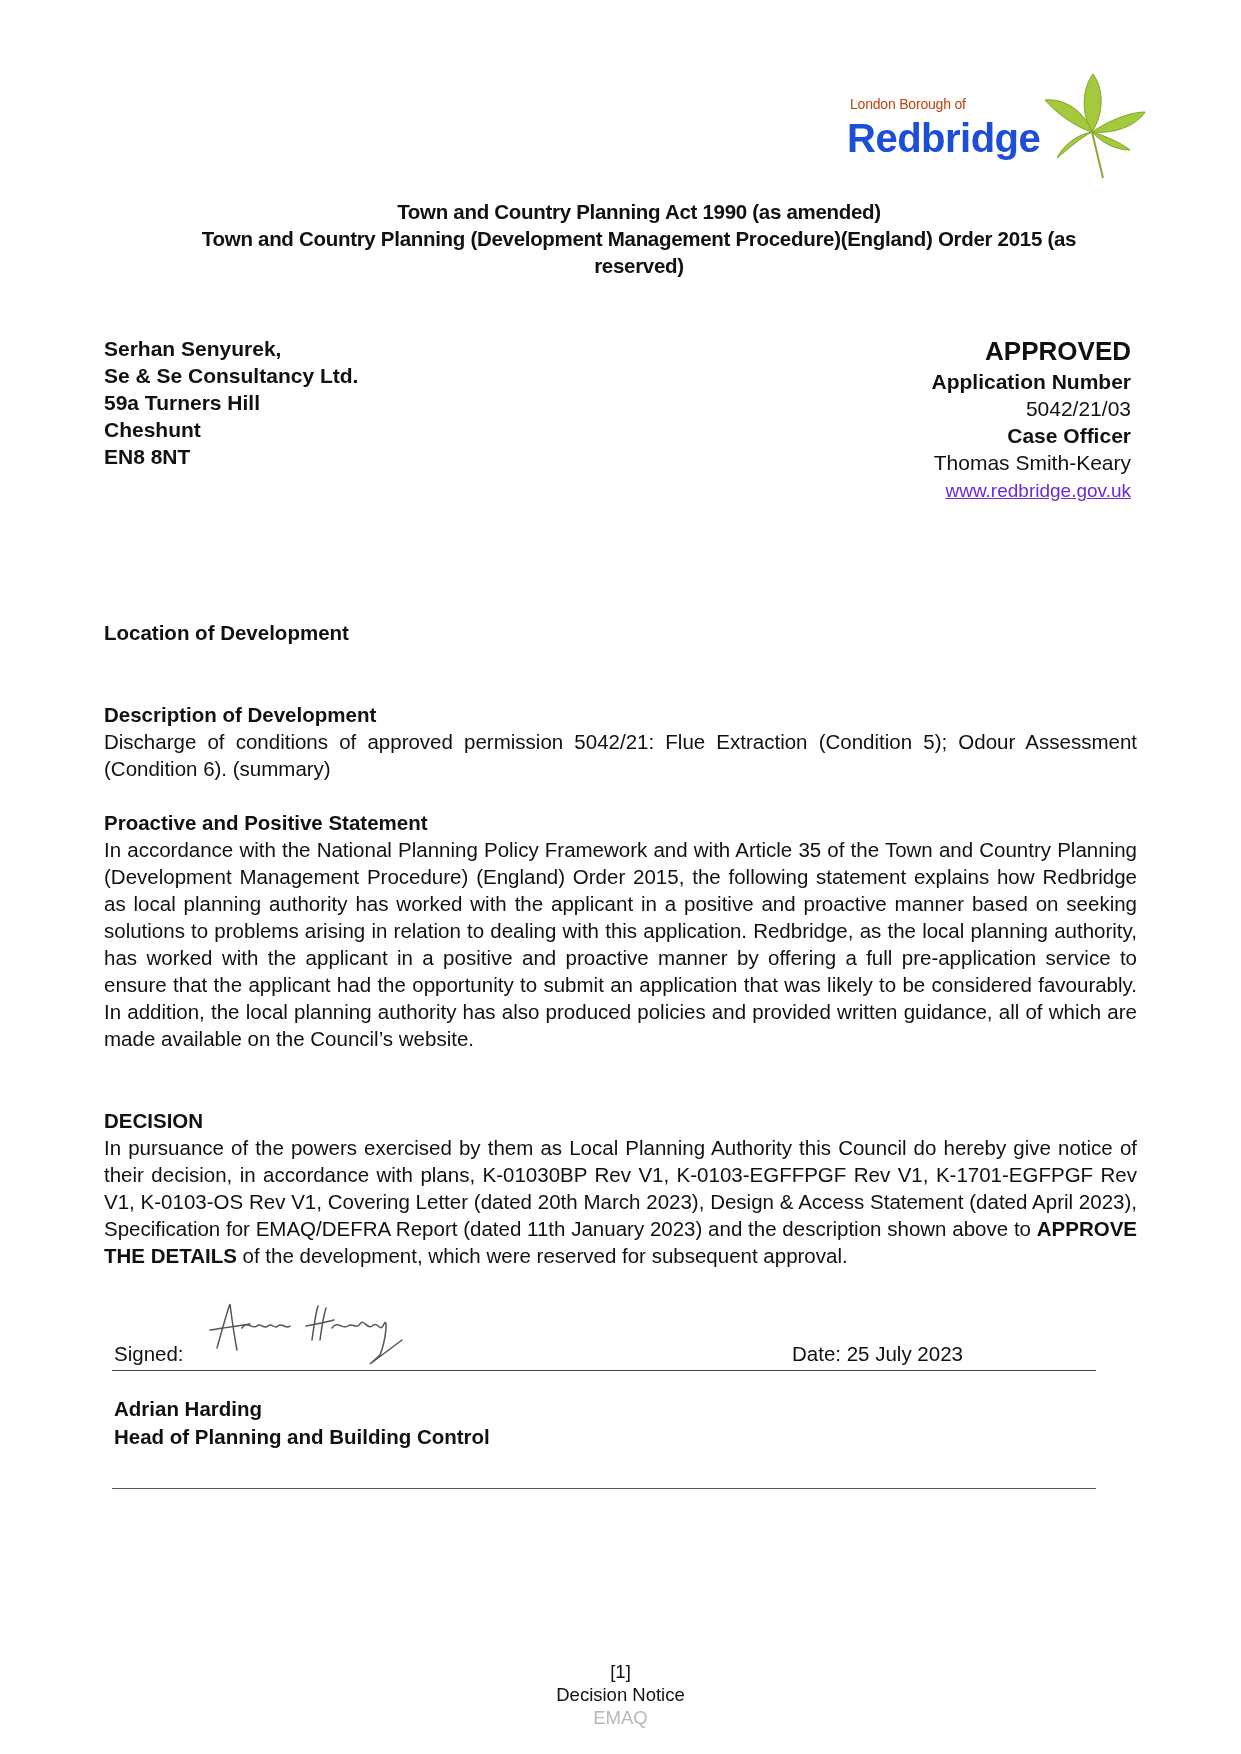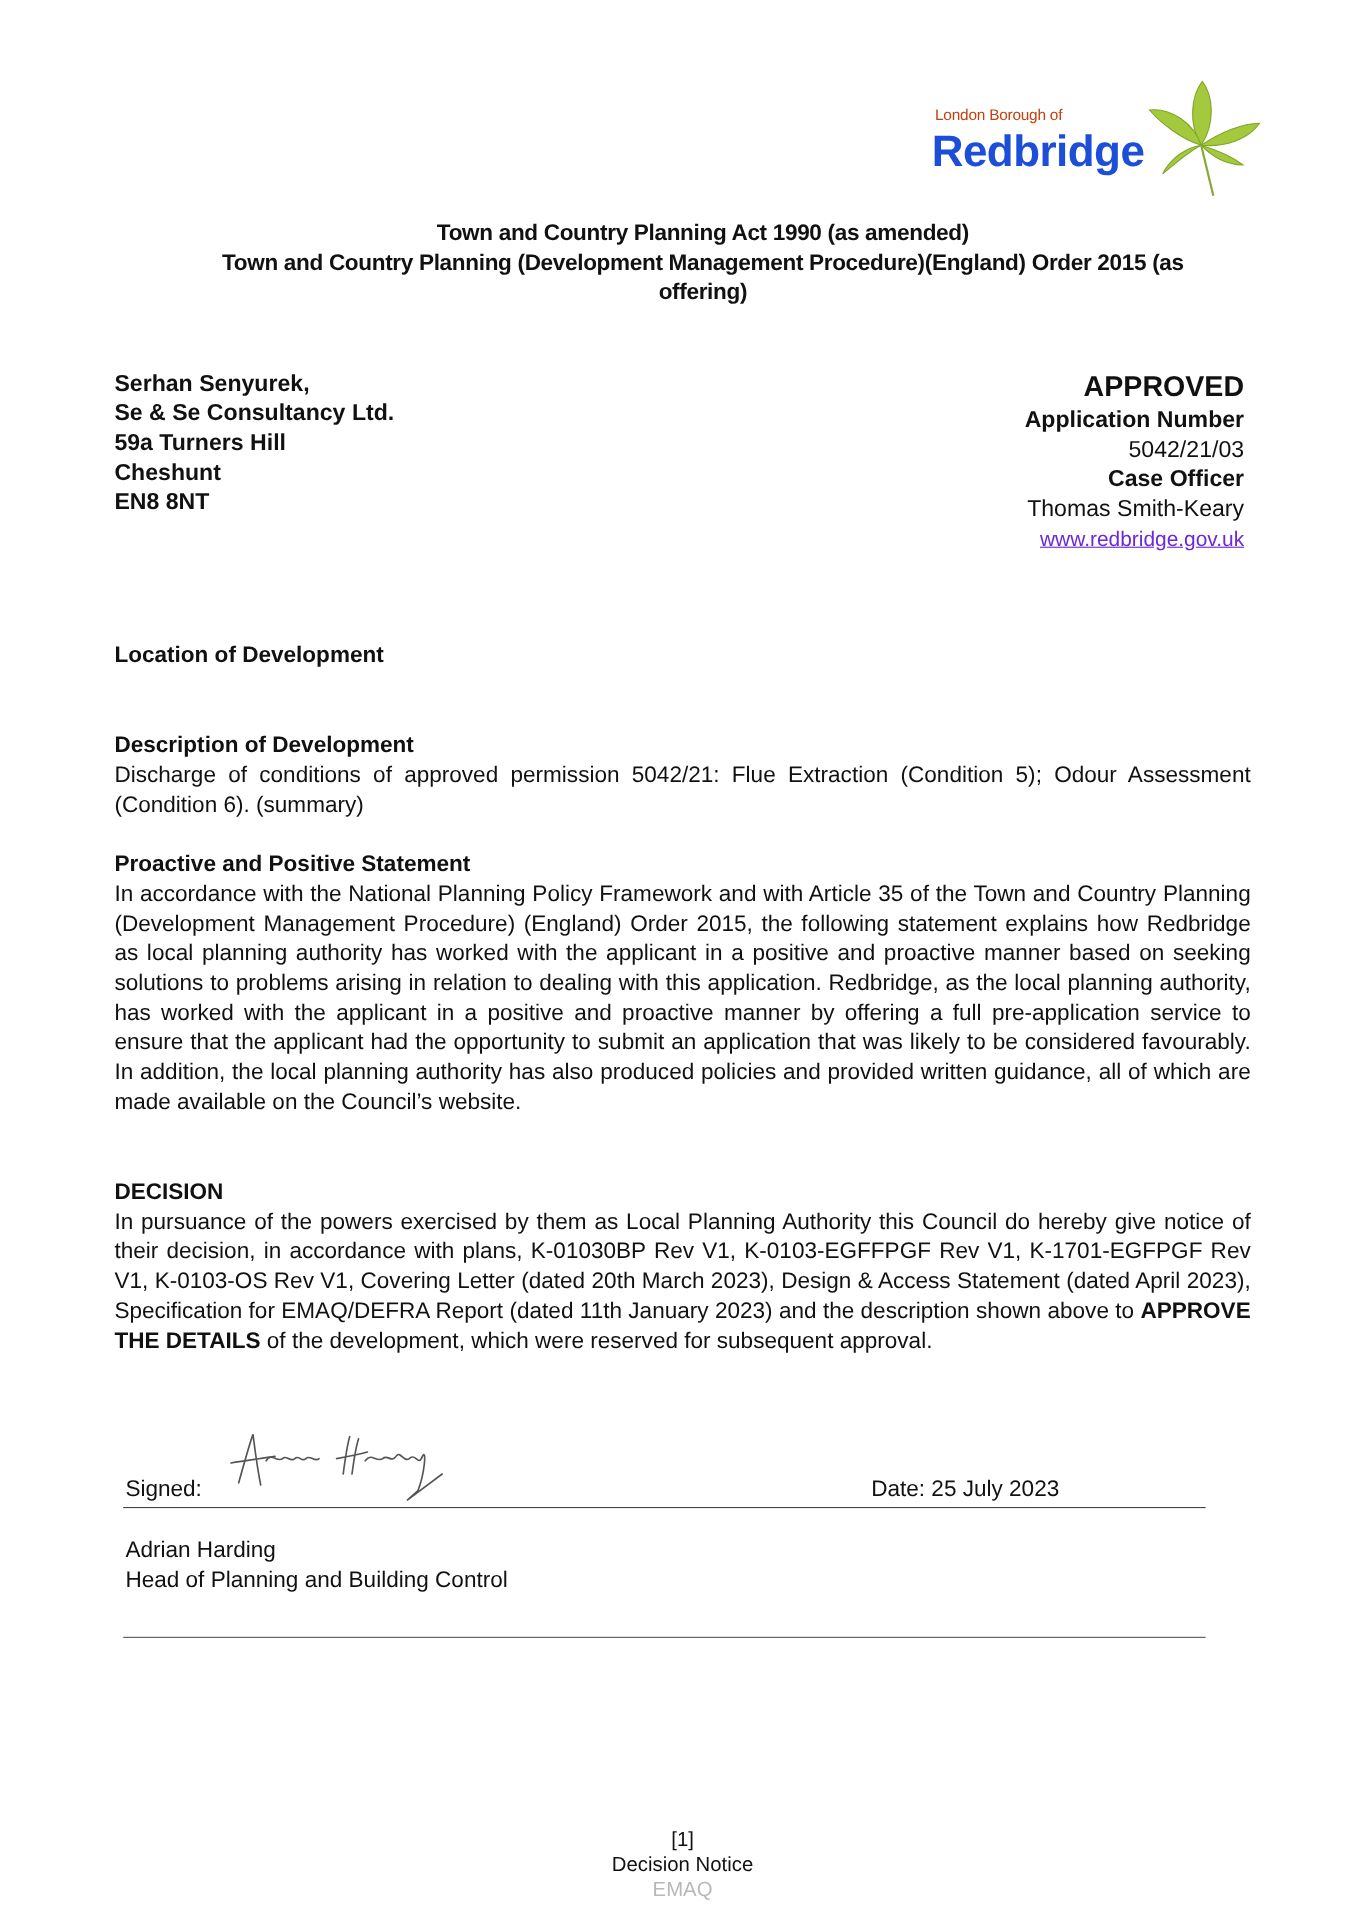--- a/index.html
+++ b/index.html
@@ -15,30 +15,30 @@
   .acts { position: absolute; right: 102px; top: 198px; width: 1000px; text-align: center;
     font-weight: bold; font-size: 20.5px; line-height: 27px; letter-spacing: -0.3px; }
 
   .addr { position: absolute; left: 104px; top: 335px; font-weight: bold; font-size: 21px; line-height: 27px; }
 
   .status { position: absolute; right: 110px; top: 334px; text-align: right; font-size: 21px; line-height: 27px; }
   .status .big { font-size: 26px; font-weight: bold; line-height: 34px; }
   .status .b { font-weight: bold; }
   .status a { color: #6d28d9; text-decoration: underline; font-size: 19px; }
 
-  .section { position: absolute; left: 104px; width: 1033px; font-size: 20.5px; line-height: 27px; }
+  .section { position: absolute; left: 104px; width: 1033px; font-size: 20.5px; line-height: 27px; margin-top: 37px; }
   .section h3 { margin: 0; font-size: 20.5px; font-weight: bold; }
   .section p { margin: 0; text-align: justify; }
 
   .sig-row { position: absolute; left: 112px; top: 1300px; width: 984px; height: 70px; border-bottom: 1.5px solid #444; }
   .signed-label { position: absolute; left: 2px; bottom: 4px; font-size: 20.5px; }
   .signature { position: absolute; left: 90px; top: 0; width: 230px; height: 72px; }
   .date { position: absolute; left: 680px; bottom: 4px; font-size: 20.5px; }
 
-  .signer { position: absolute; left: 114px; top: 1395px; font-weight: normal; font-size: 20.5px; line-height: 28px; }
+  .signer { position: absolute; left: 114px; top: 1395px; font-weight: bold; font-size: 20.5px; line-height: 28px; }
   .rule2 { position: absolute; left: 112px; top: 1488px; width: 984px; border-top: 1.5px solid #555; }
 
   .footer { position: absolute; left: 0; width: 1241px; top: 1660px; text-align: center; font-size: 18.5px; line-height: 23px; }
   .footer .doc { color: #b8b8b8; }
 </style>
 </head>
 <body>
 
 <div class="logo">
   <div class="logo-small">London Borough of</div>
@@ -51,21 +51,21 @@
       <path d="M57 60 C45 66 32 78 22 86 C30 70 45 62 57 60 Z"></path>
       <path d="M57 60 C70 64 85 70 95 78 C80 78 66 70 57 60 Z"></path>
     </g>
     <path d="M57 60 L68 106" stroke="#8aa83a" stroke-width="2" fill="none"></path>
   </svg>
 </div>
 
 <div class="acts">
   <div>Town and Country Planning Act 1990 (as amended)</div>
   <div>Town and Country Planning (Development Management Procedure)(England) Order 2015 (as</div>
-  <div>offering)</div>
+  <div>reserved)</div>
 </div>
 
 <div class="addr">
   <div>Serhan Senyurek,</div>
   <div>Se &amp; Se Consultancy Ltd.</div>
   <div>59a Turners Hill</div>
   <div>Cheshunt</div>
   <div>EN8 8NT</div>
 </div>
 

